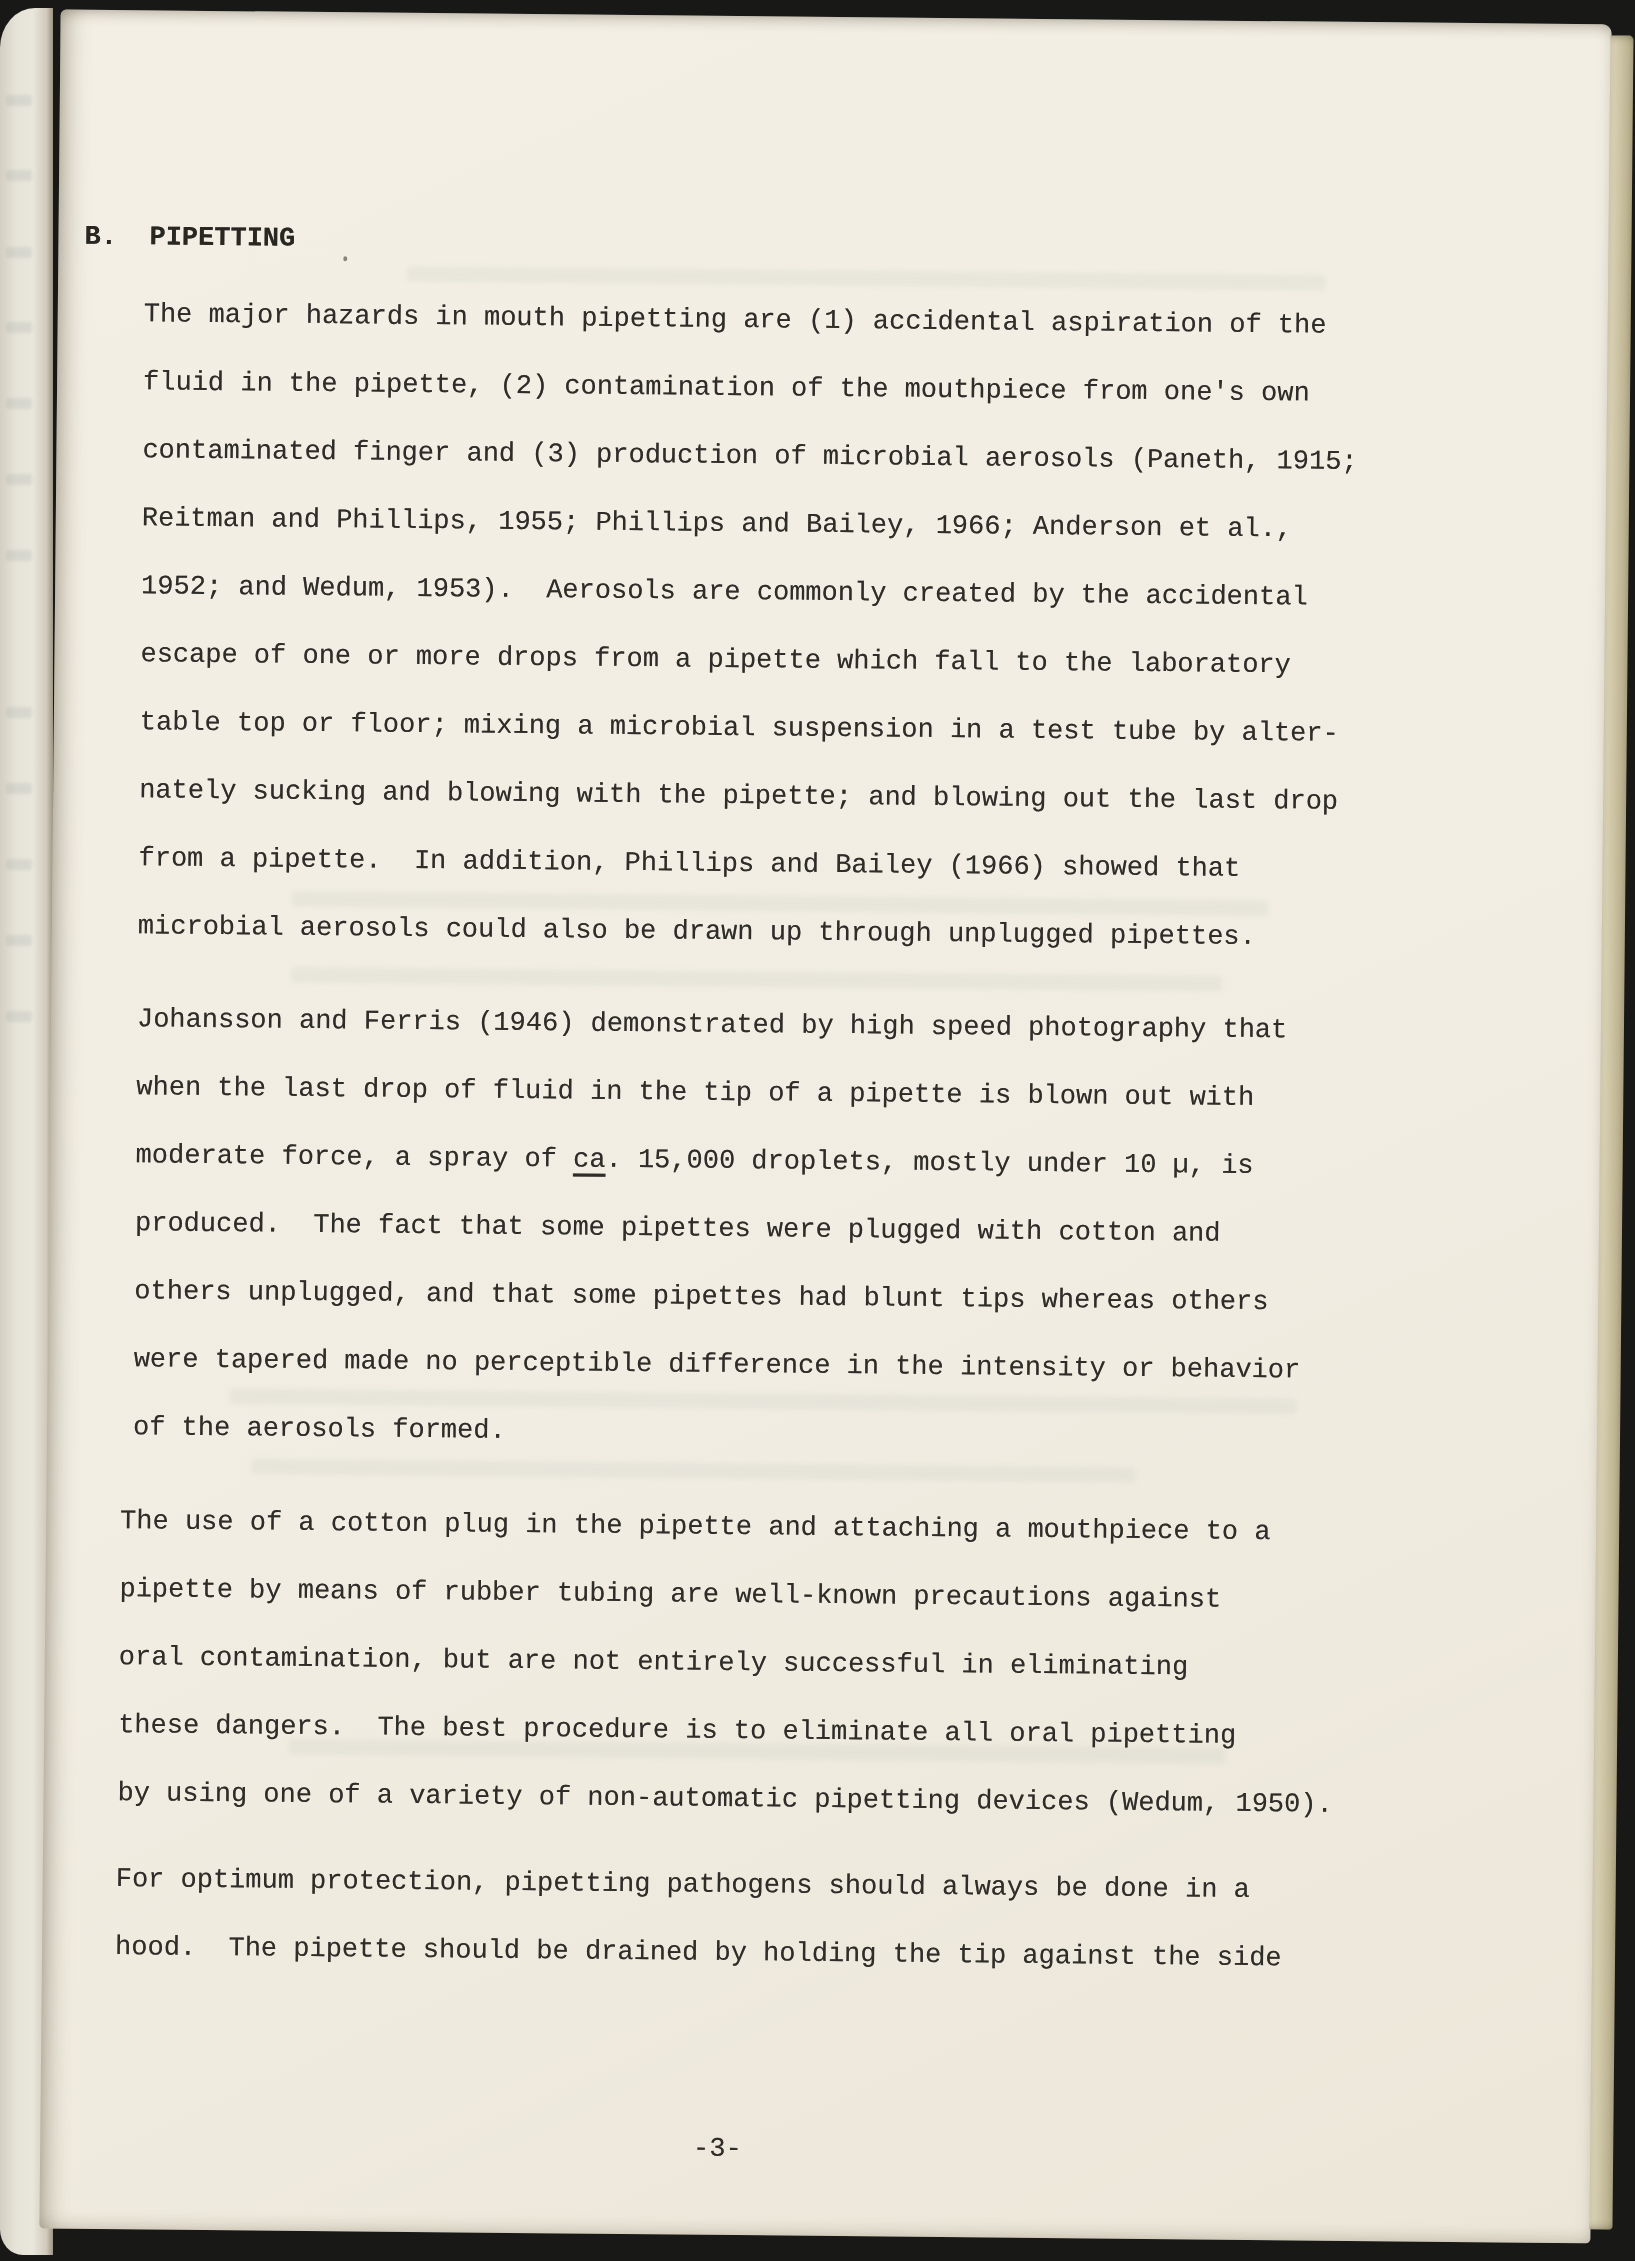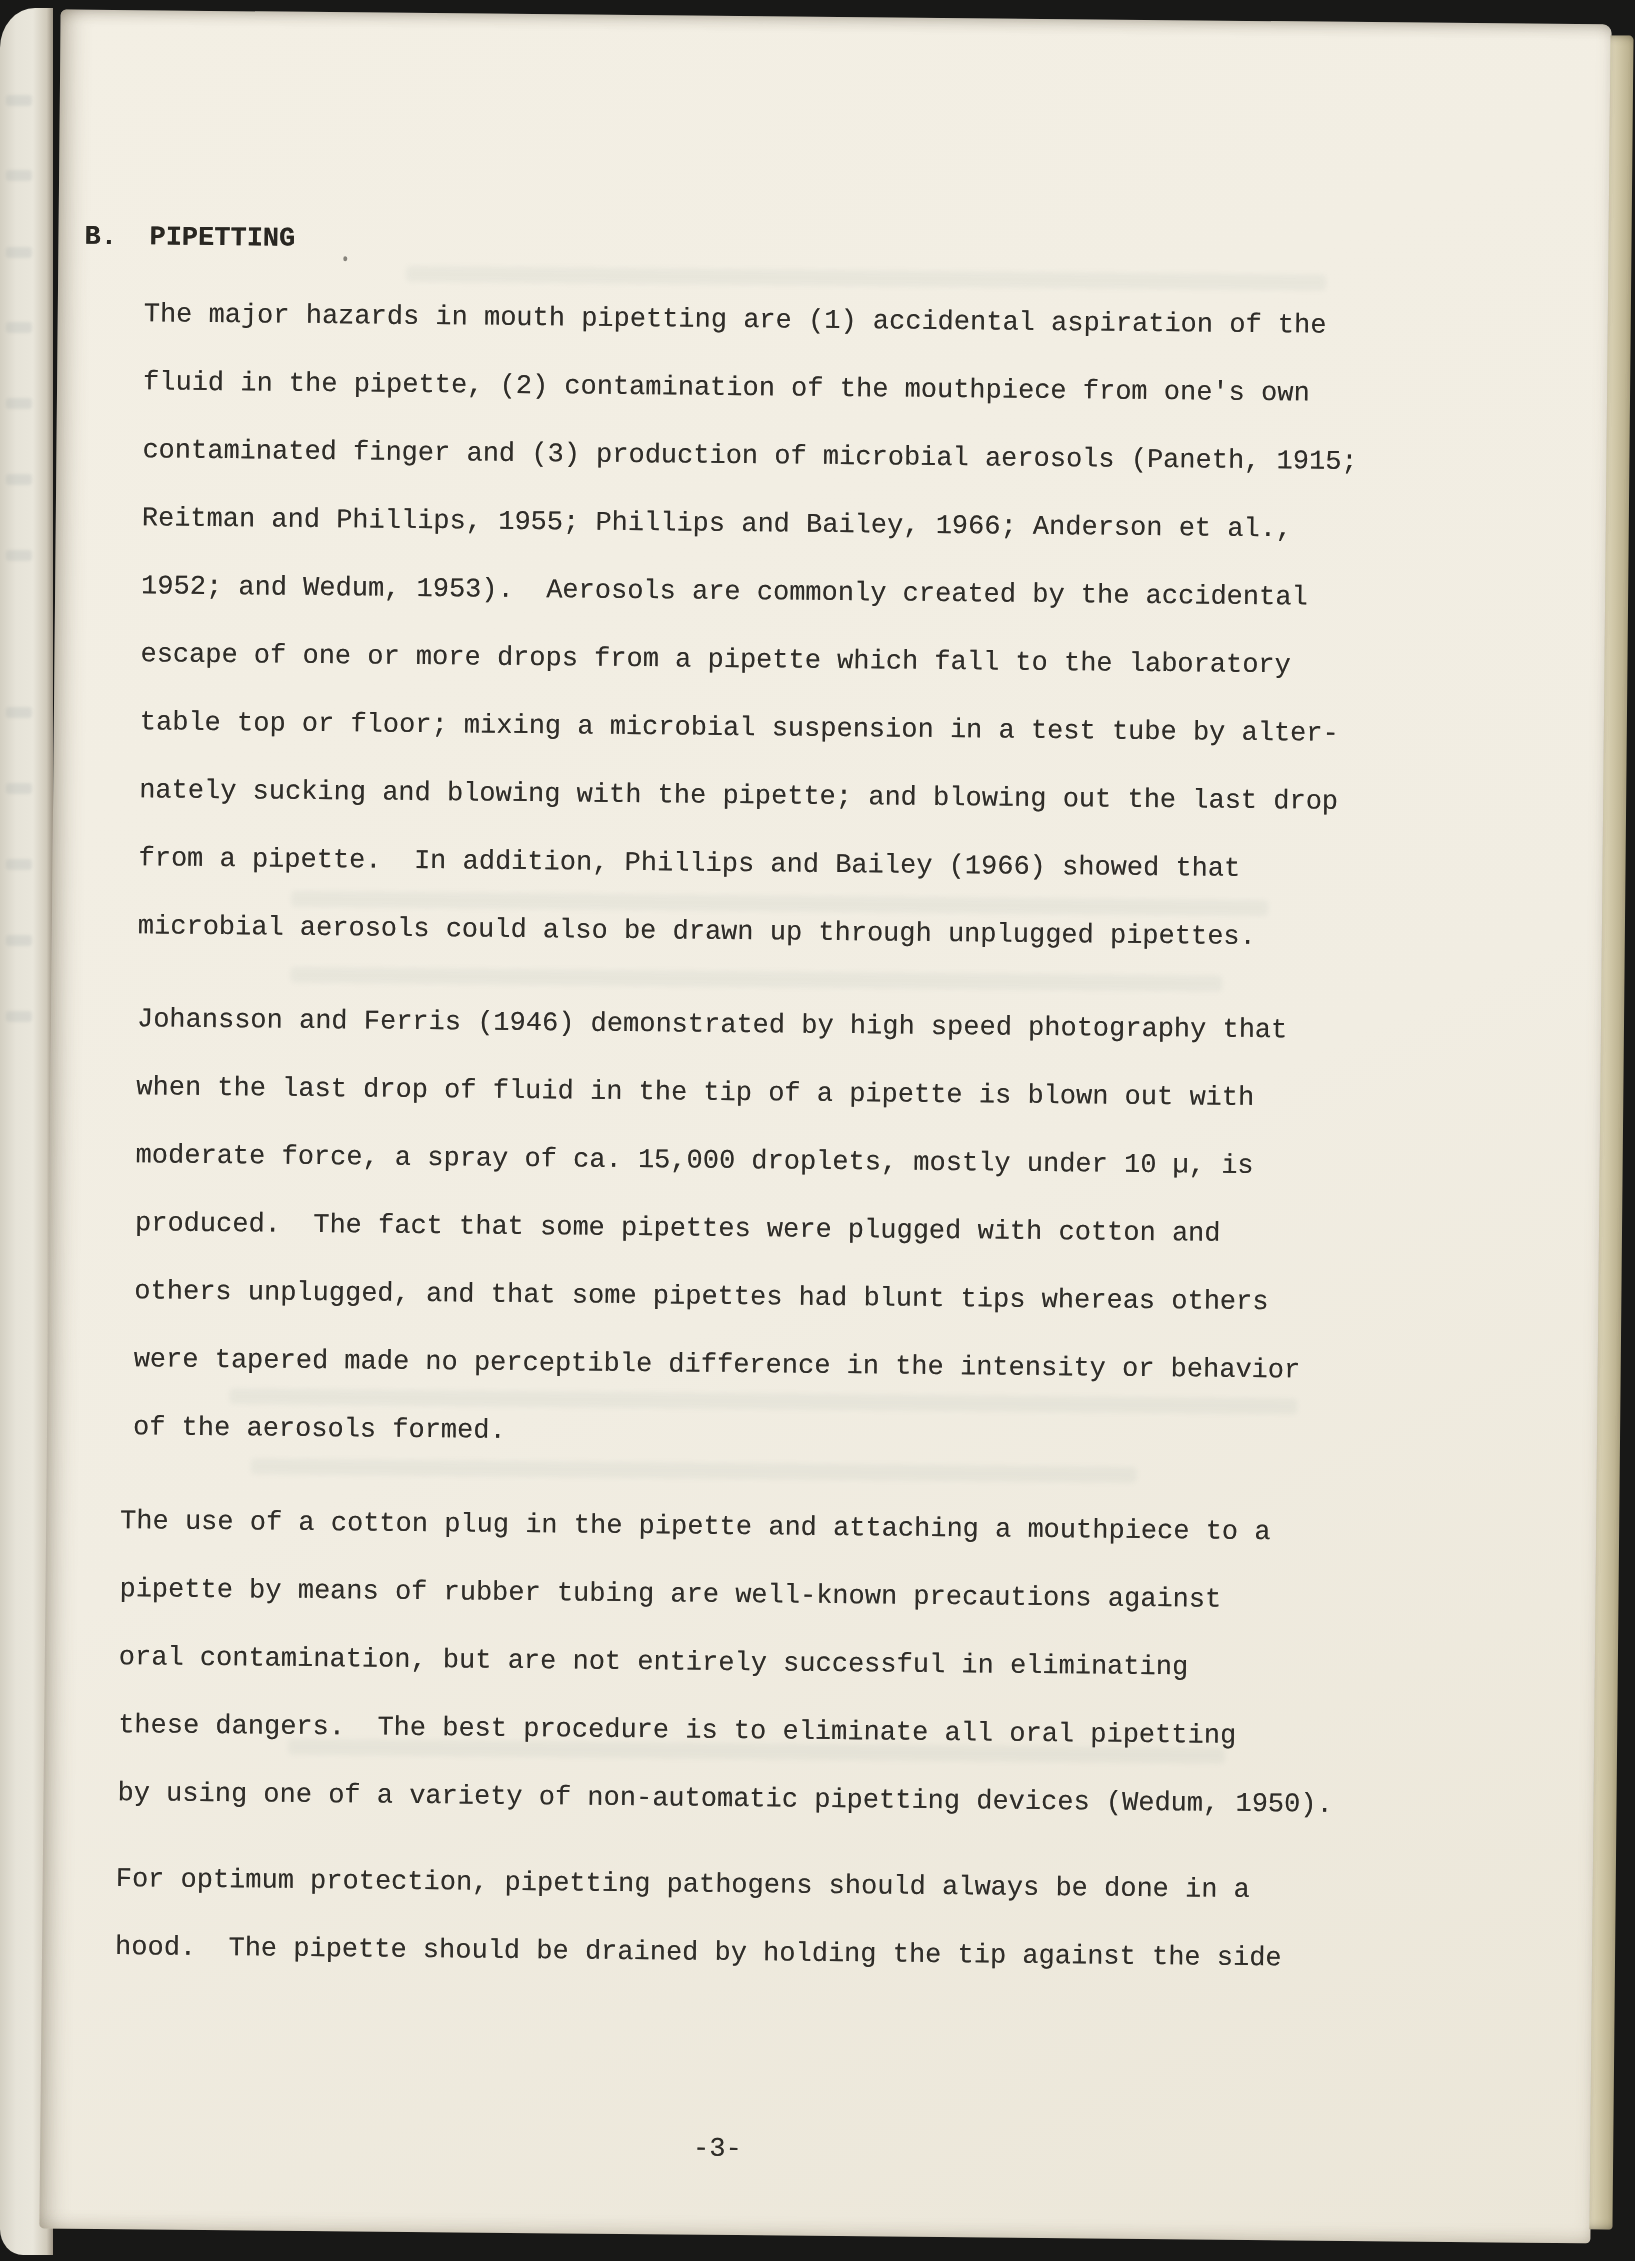--- a/index.html
+++ b/index.html
@@ -54,20 +54,21 @@
   }
   .heading{position:absolute;top:193px;left:0;width:100%;height:68px;}
   .heading .typed{
     top:0;font-weight:bold;color:#292722;
     text-shadow:0 0 0.6px rgba(41,39,34,.6);
     line-height:68px;height:68px;white-space:pre;
   }
   .h-label{left:26px;}
   .h-title{left:91px;}
   .u{
+    text-decoration:underline;
     text-decoration-thickness:2.8px;
     text-underline-offset:6.8px;
     text-align:right;
   }
   .pagenum{
     top:2099px;left:653px;height:68px;line-height:68px;white-space:pre;
   }
   
   .ghost{
     position:absolute;background:#7d938c;opacity:.08;

